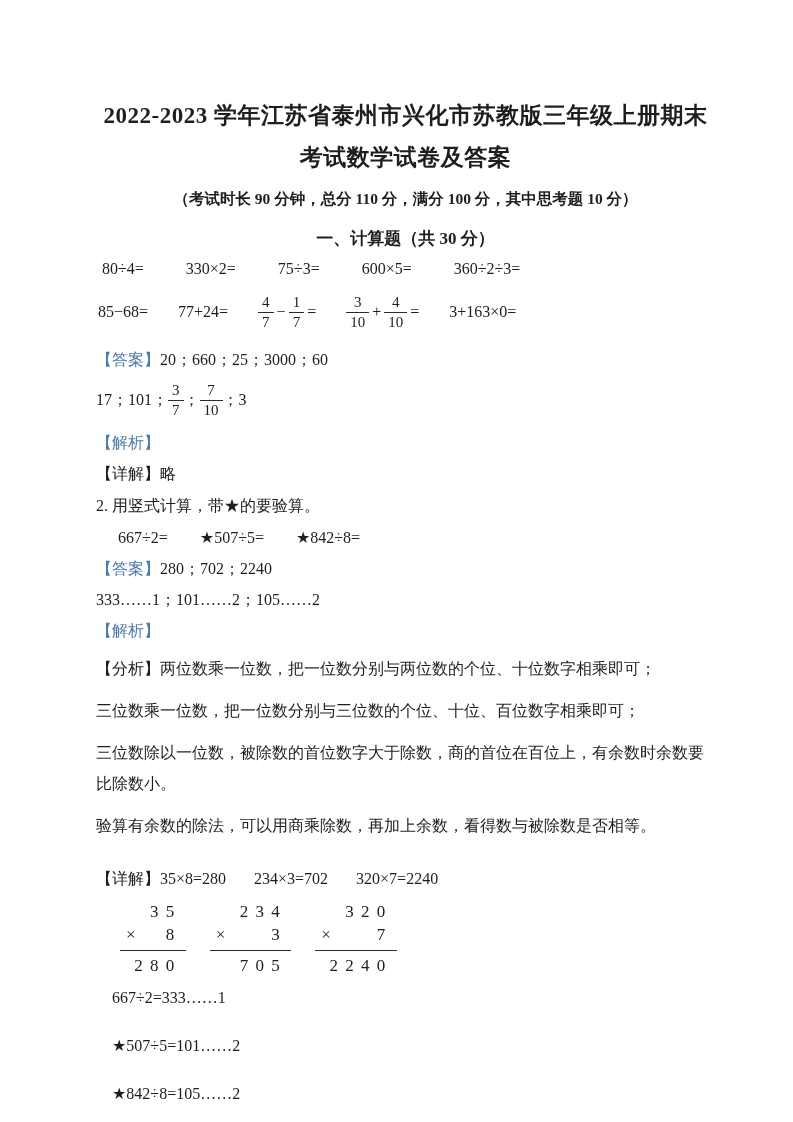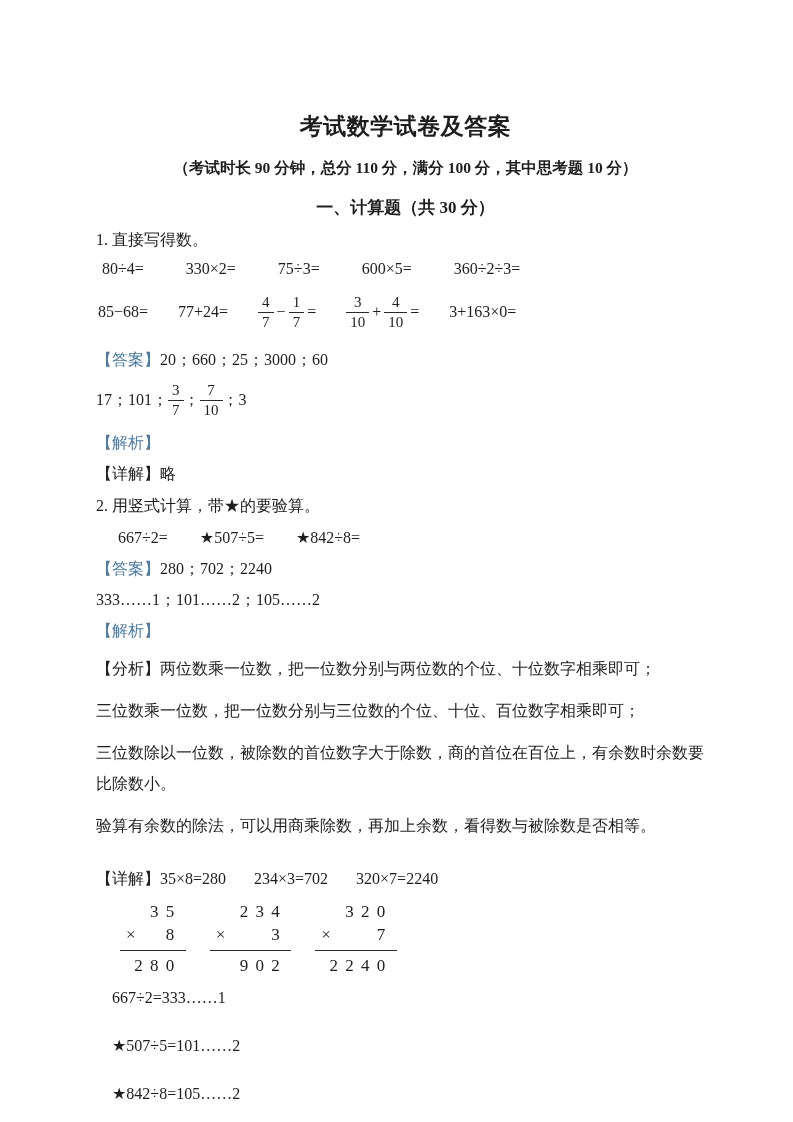--- a/index.html
+++ b/index.html
@@ -31,26 +31,26 @@
   p.analysis{margin:11px 0 0;line-height:31px;}
   p.analysis.first{margin-top:12px;}
   .final-row{display:flex;gap:28px;margin:12px 0 0 16px;line-height:20px;flex-direction:column;}
   .detail-inline{display:inline-flex;gap:28px;margin-top:16px;}
 </style>
 </head>
 <body>
 
 <div class="page">
 
+  <p class="doc-title">2022-2023 学年江苏省泰州市兴化市苏教版三年级上册期末</p>
   <p class="doc-title second">考试数学试卷及答案</p>
   <p class="subtitle">（考试时长 90 分钟，总分 110 分，满分 100 分，其中思考题 10 分）</p>
 
   <p class="section-heading">一、计算题（共 30 分）</p>
 
-  <p class="line">1. 直接写得数。</p>
 
   <div class="expr-row">
     <span>80÷4=</span>
     <span>330×2=</span>
     <span>75÷3=</span>
     <span>600×5=</span>
     <span>360÷2÷3=</span>
   </div>
 
   <div class="frac-row">
@@ -151,21 +151,21 @@
         <span>8</span>
       </div>
       <div class="vm-res">2 8 0</div>
     </div>
     <div class="vmult">
       <div class="vm-top">2 3 4</div>
       <div class="vm-mid">
         <span>×</span>
         <span>3</span>
       </div>
-      <div class="vm-res">9 0 2</div>
+      <div class="vm-res">7 0 5</div>
     </div>
     <div class="vmult">
       <div class="vm-top">3 2 0</div>
       <div class="vm-mid">
         <span>×</span>
         <span>7</span>
       </div>
       <div class="vm-res">2 2 4 0</div>
     </div>
   </div>

